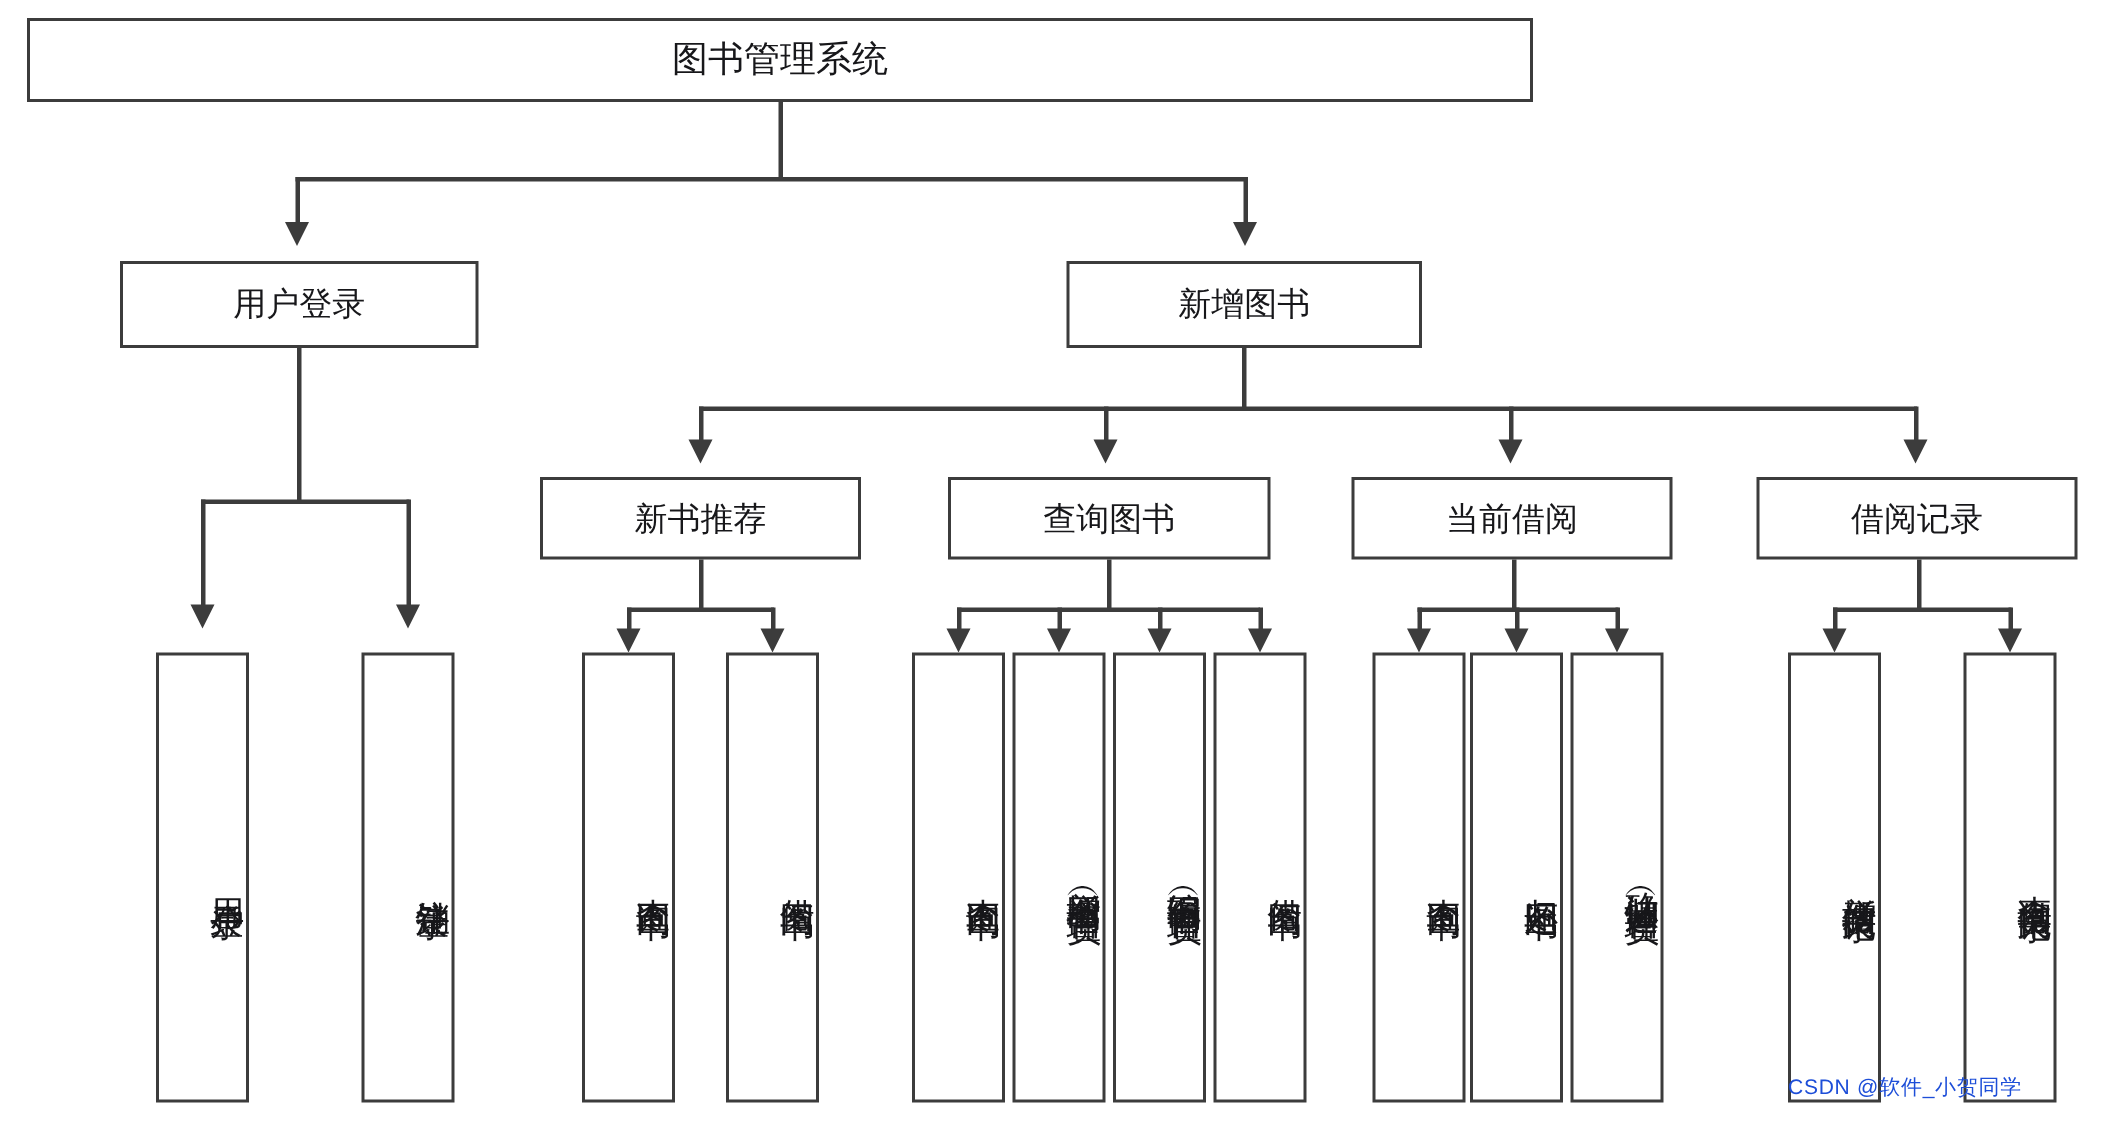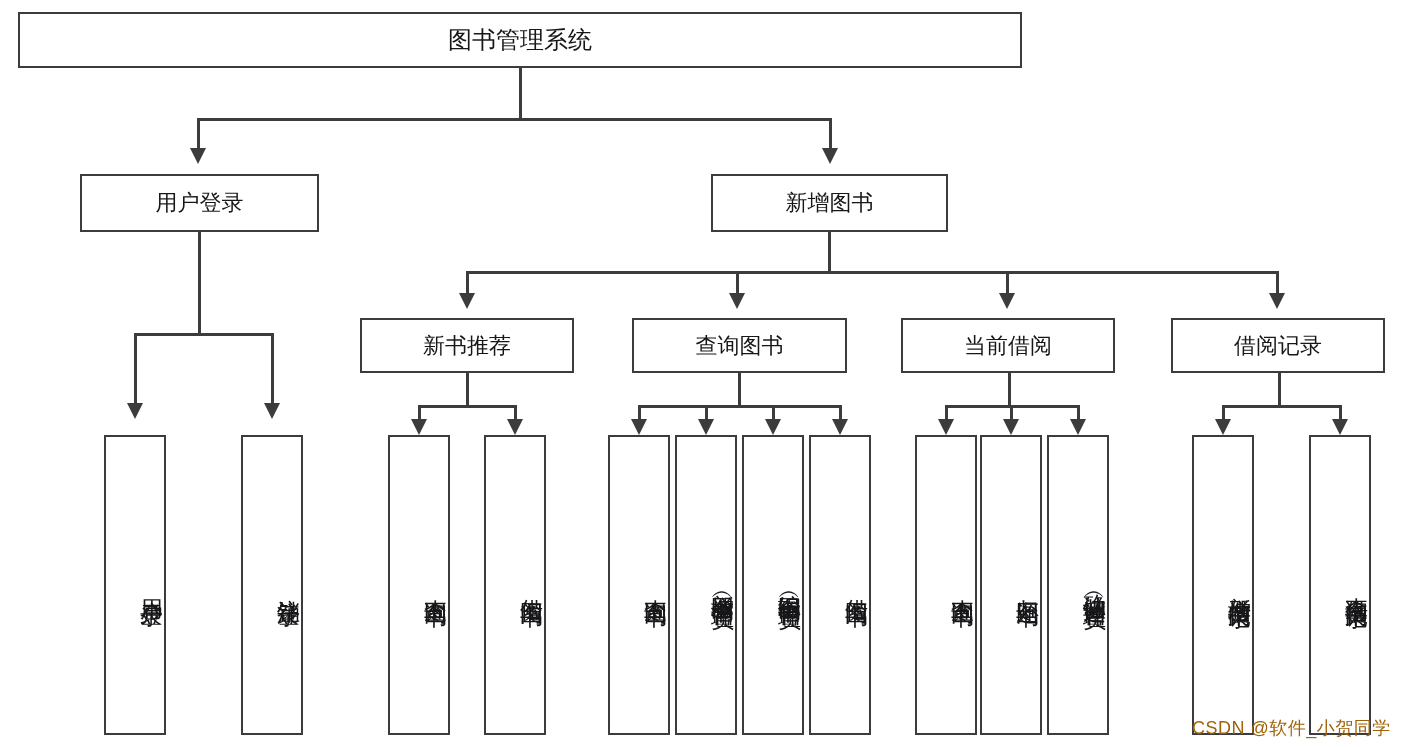--- a/index.html
+++ b/index.html
@@ -62,22 +62,22 @@
   .arrow{
     position:absolute;
     width:0;height:0;
     border-left:8px solid transparent;
     border-right:8px solid transparent;
     border-top:16px solid #3c3c3c;
   }
   
   #watermark{
     position:absolute;
-    font-size:18px;
-    color:#a16207;
+    font-size:14px;
+    color:#1d4ed8;
     white-space:nowrap;
     letter-spacing:0.5px;
     pointer-events:none;
   }
 </style>
 </head>
 <body>
 
 <div id="canvas">
 

